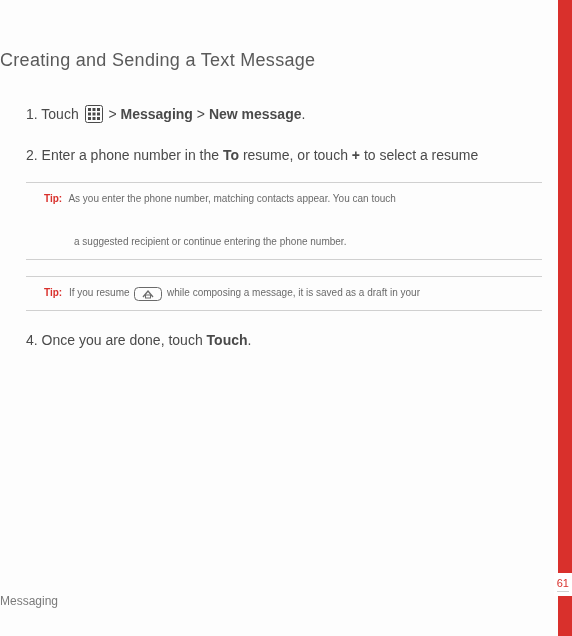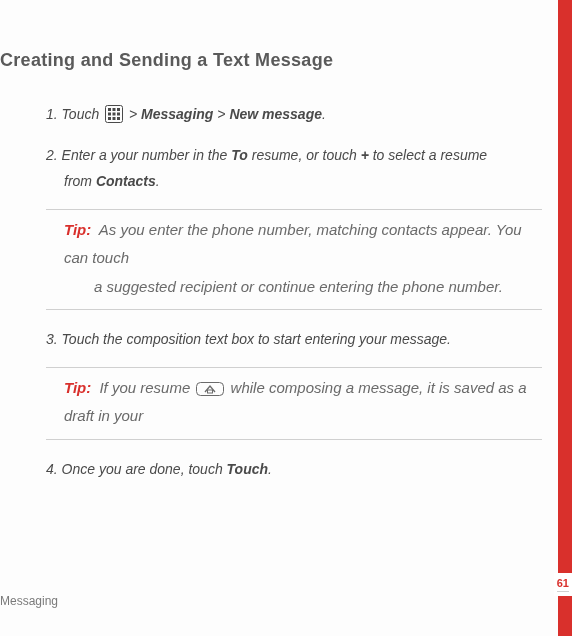--- a/index.html
+++ b/index.html
@@ -13,28 +13,27 @@
       background: #fdfdfd;
       font-family: Arial, Helvetica, sans-serif;
       color: #4a4a4a;
       position: relative;
     }
     .page {
       padding: 50px 30px 40px 0px;
     }
     .heading {
       font-size: 18px;
-      font-weight: 700;
+      font-weight: 400;
       color: #5a5a5a;
       margin-bottom: 30px;
       letter-spacing: 0.3px;
     }
     .list {
-      padding-left: 46px;
-      font-style: italic;
+      padding-left: 26px;
     }
     .item {
       font-size: 14px;
       line-height: 1.9;
       color: #4a4a4a;
       margin-bottom: 14px;
       position: relative;
     }
     .item-number {
       display: inline;
@@ -48,32 +47,33 @@
     }
     .bold {
       font-weight: 700;
       color: #4a4a4a;
     }
     .tip-block {
       border-top: 1px solid #d0d0d0;
       border-bottom: 1px solid #d0d0d0;
       padding: 6px 0 8px 18px;
       margin: 8px 0 16px 0;
-      font-size: 15px;
+      font-size: 10px;
       line-height: 1.9;
       color: #6a6a6a;
     }
     .tip-label {
       color: #d9302c;
       font-weight: 700;
       margin-right: 4px;
     }
     .tip-text-cont {
       padding-left: 30px;
       display: block;
+      margin-top: 24px;
     }
     .icon-apps {
       display: inline-block;
       width: 18px;
       height: 18px;
       vertical-align: middle;
       margin: 0 2px;
       position: relative;
       top: -1px;
     }
@@ -108,21 +108,21 @@
     }
     .page-num-box {
       position: absolute;
       right: 0;
       bottom: 40px;
       background: #fff;
       padding: 4px 3px;
     }
     .page-num {
       color: #d9302c;
-      font-weight: 700;
+      font-weight: 400;
       font-size: 11px;
       display: block;
     }
     .page-num-line {
       height: 1px;
       background: #d0d0d0;
       margin-top: 2px;
     }
   </style>
 </head>
@@ -162,37 +162,30 @@
         <span> &gt; </span>
         <span class="bold">Messaging</span>
         <span> &gt; </span>
         <span class="bold">New message</span><span>.</span>
       </span>
     </div>
 
     <div class="item">
       <span class="item-number">2.</span>
       <span class="item-body">
-        <span> Enter a your number in the </span><span class="bold">To</span><span> resume, or touch </span><span class="bold">+</span><span> to select a resume</span>
-      </span>
-      <span class="item-cont">
-        <span>from </span><span class="bold">Contacts</span><span>.</span>
+        <span> Enter a phone number in the </span><span class="bold">To</span><span> resume, or touch </span><span class="bold">+</span><span> to select a resume</span>
       </span>
     </div>
 
     <div class="tip-block">
       <span class="tip-label">Tip:</span>
       <span>As you enter the phone number, matching contacts appear. You can touch</span>
       <span class="tip-text-cont">a suggested recipient or continue entering the phone number.</span>
     </div>
 
-    <div class="item">
-      <span class="item-number">3.</span>
-      <span class="item-body"> Touch the composition text box to start entering your message.</span>
-    </div>
 
     <div class="tip-block">
       <span class="tip-label">Tip:</span>
       <span>
         <span>If you resume </span>
         <span class="icon-home">
           <svg viewBox="0 0 28 14" width="28" height="14">
             <rect x="0.5" y="0.5" width="27" height="13" rx="4" fill="none" stroke="#6a6a6a" stroke-width="1"></rect>
             <path d="M 9 10 L 14 4 L 19 10" fill="none" stroke="#6a6a6a" stroke-width="1.3"></path>
             <rect x="11.5" y="8" width="5" height="3" fill="none" stroke="#6a6a6a" stroke-width="1"></rect>

